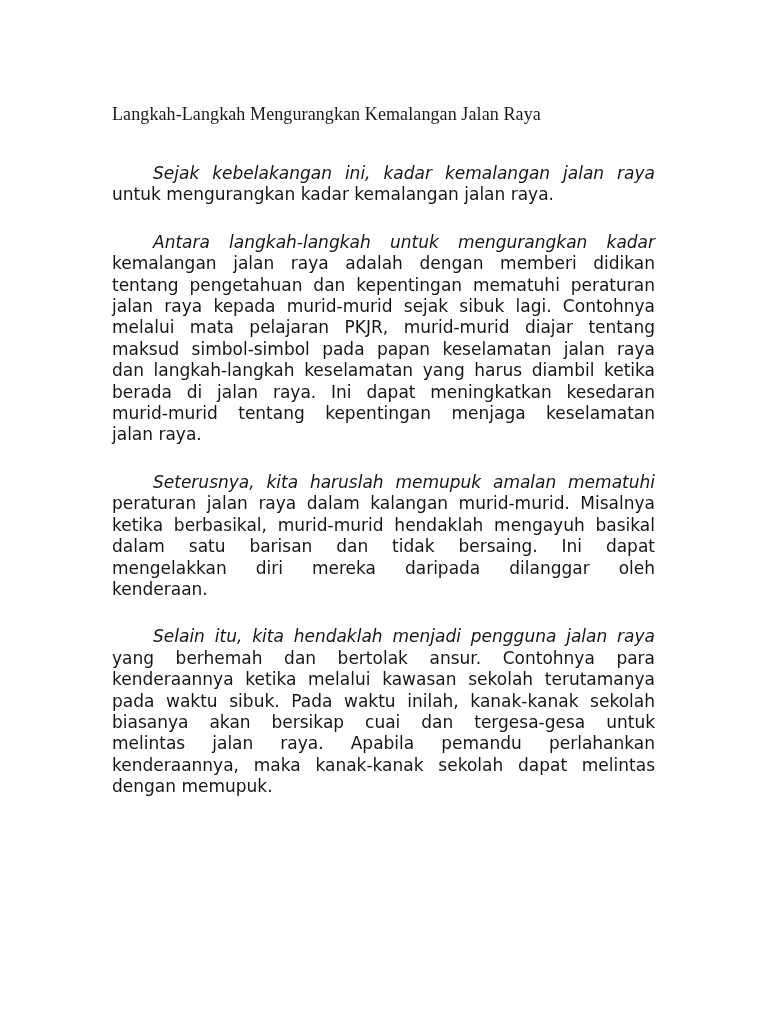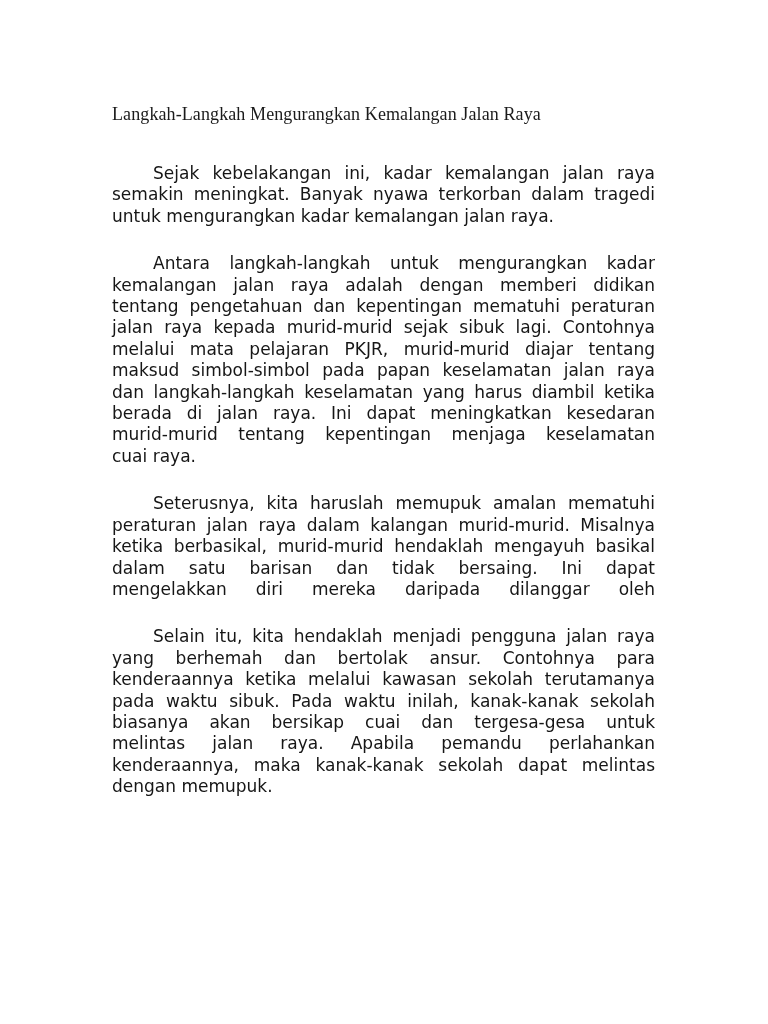--- a/index.html
+++ b/index.html
@@ -41,51 +41,52 @@
   }
   .line {
     text-align: justify;
     text-align-last: justify;
   }
   .line.last {
     text-align-last: left;
   }
   .line.first {
     text-indent: 41px;
+    font-style: italic;
   }
 </style>
 </head>
 <body>
 
 <div class="canvas" style="background: rgb(255, 255, 255);">
   <h1 class="doc-title" style="color: rgb(26, 26, 26);">Langkah-Langkah Mengurangkan Kemalangan Jalan Raya</h1>
   <div class="doc-body" id="doc-body" style="color: rgb(22, 22, 22);">
       <div class="paragraph">
         <div class="line first">Sejak kebelakangan ini, kadar kemalangan jalan raya</div>
-        <div class="line">semakin meningkat. Banyak nyawa terkorban dalam tragedi</div>
         <div class="line last">untuk mengurangkan kadar kemalangan jalan raya.</div>
       </div>
       <div class="paragraph">
         <div class="line first">Antara langkah-langkah untuk mengurangkan kadar</div>
         <div class="line">kemalangan jalan raya adalah dengan memberi didikan</div>
         <div class="line">tentang pengetahuan dan kepentingan mematuhi peraturan</div>
         <div class="line">jalan raya kepada murid-murid sejak sibuk lagi. Contohnya</div>
         <div class="line">melalui mata pelajaran PKJR, murid-murid diajar tentang</div>
         <div class="line">maksud simbol-simbol pada papan keselamatan jalan raya</div>
         <div class="line">dan langkah-langkah keselamatan yang harus diambil ketika</div>
         <div class="line">berada di jalan raya. Ini dapat meningkatkan kesedaran</div>
         <div class="line">murid-murid tentang kepentingan menjaga keselamatan</div>
-        <div class="line last">cuai raya.</div>
+        <div class="line last">jalan raya.</div>
       </div>
       <div class="paragraph">
         <div class="line first">Seterusnya, kita haruslah memupuk amalan mematuhi</div>
         <div class="line">peraturan jalan raya dalam kalangan murid-murid. Misalnya</div>
         <div class="line">ketika berbasikal, murid-murid hendaklah mengayuh basikal</div>
         <div class="line">dalam satu barisan dan tidak bersaing. Ini dapat</div>
         <div class="line">mengelakkan diri mereka daripada dilanggar oleh</div>
+        <div class="line last">kenderaan.</div>
       </div>
       <div class="paragraph">
         <div class="line first">Selain itu, kita hendaklah menjadi pengguna jalan raya</div>
         <div class="line">yang berhemah dan bertolak ansur. Contohnya para</div>
         <div class="line">kenderaannya ketika melalui kawasan sekolah terutamanya</div>
         <div class="line">pada waktu sibuk. Pada waktu inilah, kanak-kanak sekolah</div>
         <div class="line">biasanya akan bersikap cuai dan tergesa-gesa untuk</div>
         <div class="line">melintas jalan raya. Apabila pemandu perlahankan</div>
         <div class="line">kenderaannya, maka kanak-kanak sekolah dapat melintas</div>
         <div class="line last">dengan memupuk.</div>

